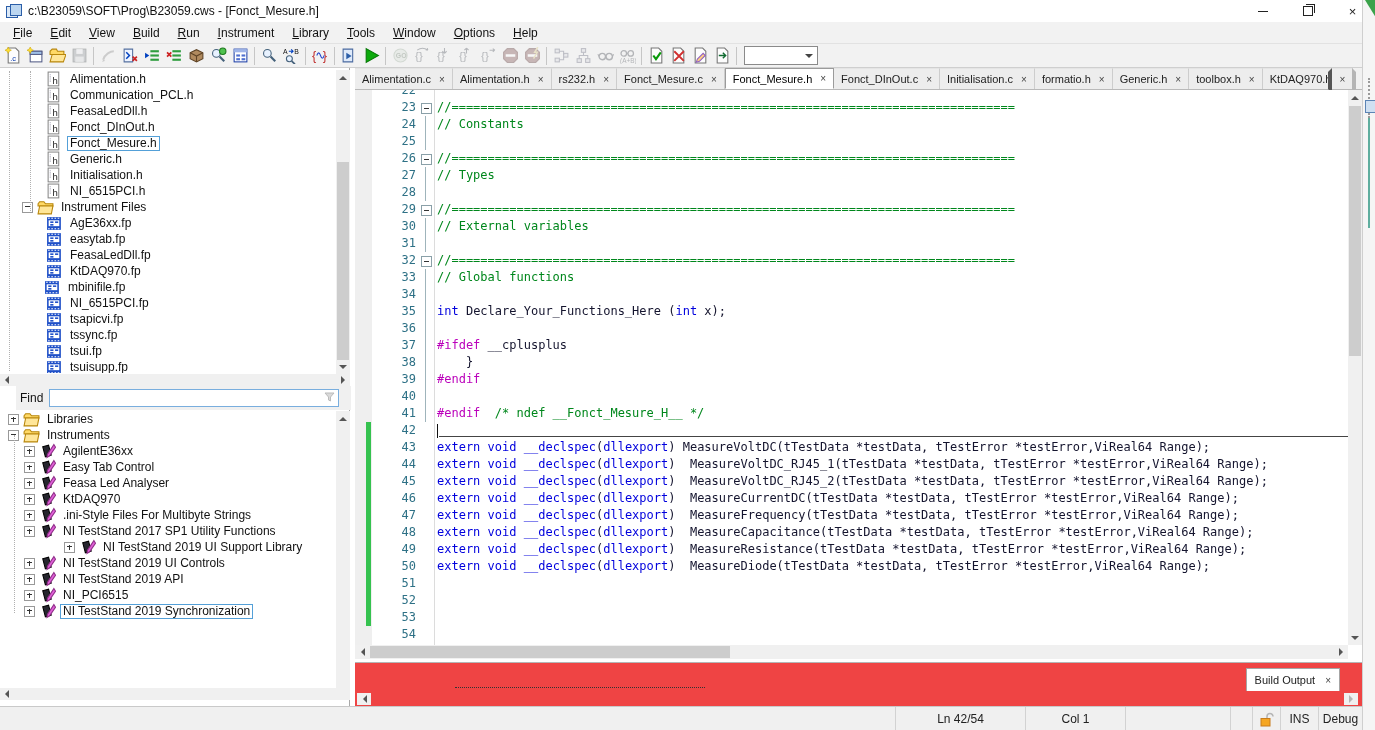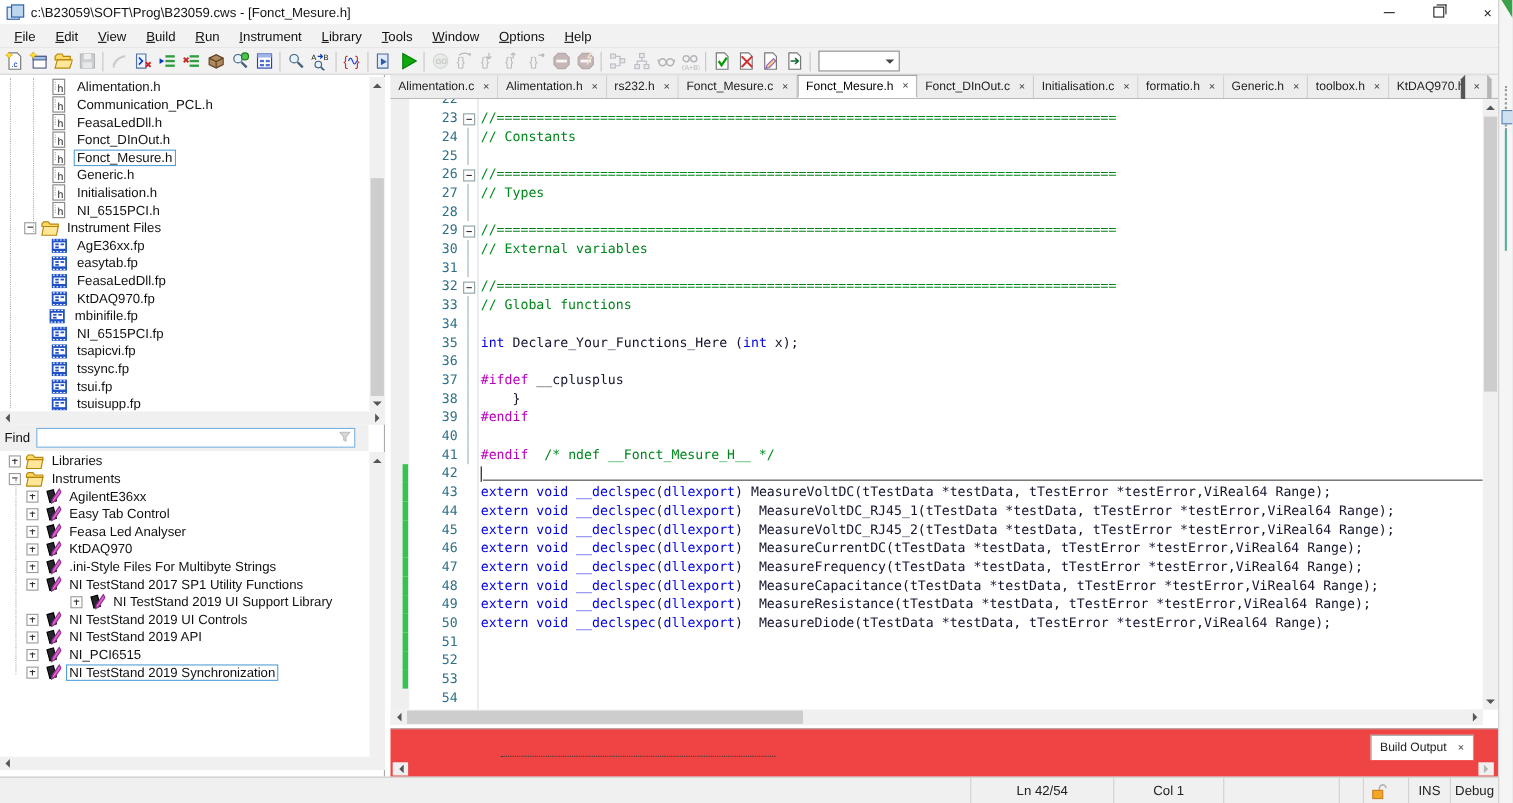--- a/index.html
+++ b/index.html
@@ -42,21 +42,21 @@
   
   .sbar{position:absolute;background:#f0f0f0;}
   .sthumb{position:absolute;background:#cdcdcd;}
   .sarr{position:absolute;display:flex;align-items:center;justify-content:center;background:#f0f0f0;color:#555;}
   .tri-u{width:0;height:0;border:4px solid transparent;border-bottom-color:#555;margin-top:-3px;}
   .tri-d{width:0;height:0;border:4px solid transparent;border-top-color:#555;margin-bottom:-3px;}
   .tri-l{width:0;height:0;border:4px solid transparent;border-right-color:#555;margin-left:-3px;}
   .tri-r{width:0;height:0;border:4px solid transparent;border-left-color:#555;margin-right:-3px;}
   .tri-r.dim{border-left-color:#b5b5b5;}
   
-  #find-bar{position:absolute;left:0;top:318px;width:335px;height:24px;background:#f0f0f0;display:flex;align-items:center;font-size:12px;color:#111;}
+  #find-bar{position:absolute;left:16px;top:318px;width:335px;height:24px;background:#f0f0f0;display:flex;align-items:center;font-size:12px;color:#111;}
   #find-input{margin-left:6px;width:288px;height:16px;background:#fff;border:1px solid #79aede;position:relative;display:flex;align-items:center;}
   #find-funnel{margin-left:auto;margin-right:3px;}
   
   #tabbar{position:absolute;left:355px;top:68px;width:1007px;height:22px;background:#f1f1f1;border-bottom:1px solid #b9b9b9;display:flex;font-size:11px;color:#222;box-sizing:border-box;}
   .tab{display:flex;align-items:center;padding:0 7px;background:#ededed;border-right:1px solid #cdcdcd;border-top:1px solid #e5e5e5;height:21px;box-sizing:border-box;}
   .tab .x{margin-left:8px;color:#444;font-size:10px;}
   .tab.active{background:#fff;border:1px solid #9b9b9b;border-bottom:1px solid #fff;color:#000;}
   #tab-nav{position:absolute;right:4px;top:3px;display:flex;gap:10px;align-items:center;}
   
   #editor{position:absolute;left:355px;top:90px;width:993px;height:555px;background:#fff;overflow:hidden;}
@@ -897,21 +897,21 @@
     <div class="sb-cell" style="width:130px;">Ln 42/54</div>
     <div class="sb-cell" style="width:100px;">Col 1</div>
     <div class="sb-cell" style="width:105px;"></div>
     <div class="sb-cell" style="width:22px;"></div>
     <div class="sb-cell" style="width:28px;">
       <svg width="16" height="15">
           <path d="M8 7V4.5a3 3 0 0 1 6 0" fill="none" stroke="#b5b5b5" stroke-width="1.5"></path>
           <rect x="2" y="6.5" width="9" height="7.5" fill="#f5a623" stroke="#c87d1e"></rect>
         </svg>
     </div>
-    <div class="sb-cell" style="width:38px;margin-left:13px;">INS</div>
+    <div class="sb-cell" style="width:38px;">INS</div>
     <div class="sb-cell" style="width:44px;">Debug</div>
     <div class="sb-cell" style="width:13px;"></div>
   </div>
 
   <div id="sliver">
     <span class="grn"></span>
     <span class="grip"></span>
     <span class="blu"></span>
     <span class="teal"></span>
   </div>

